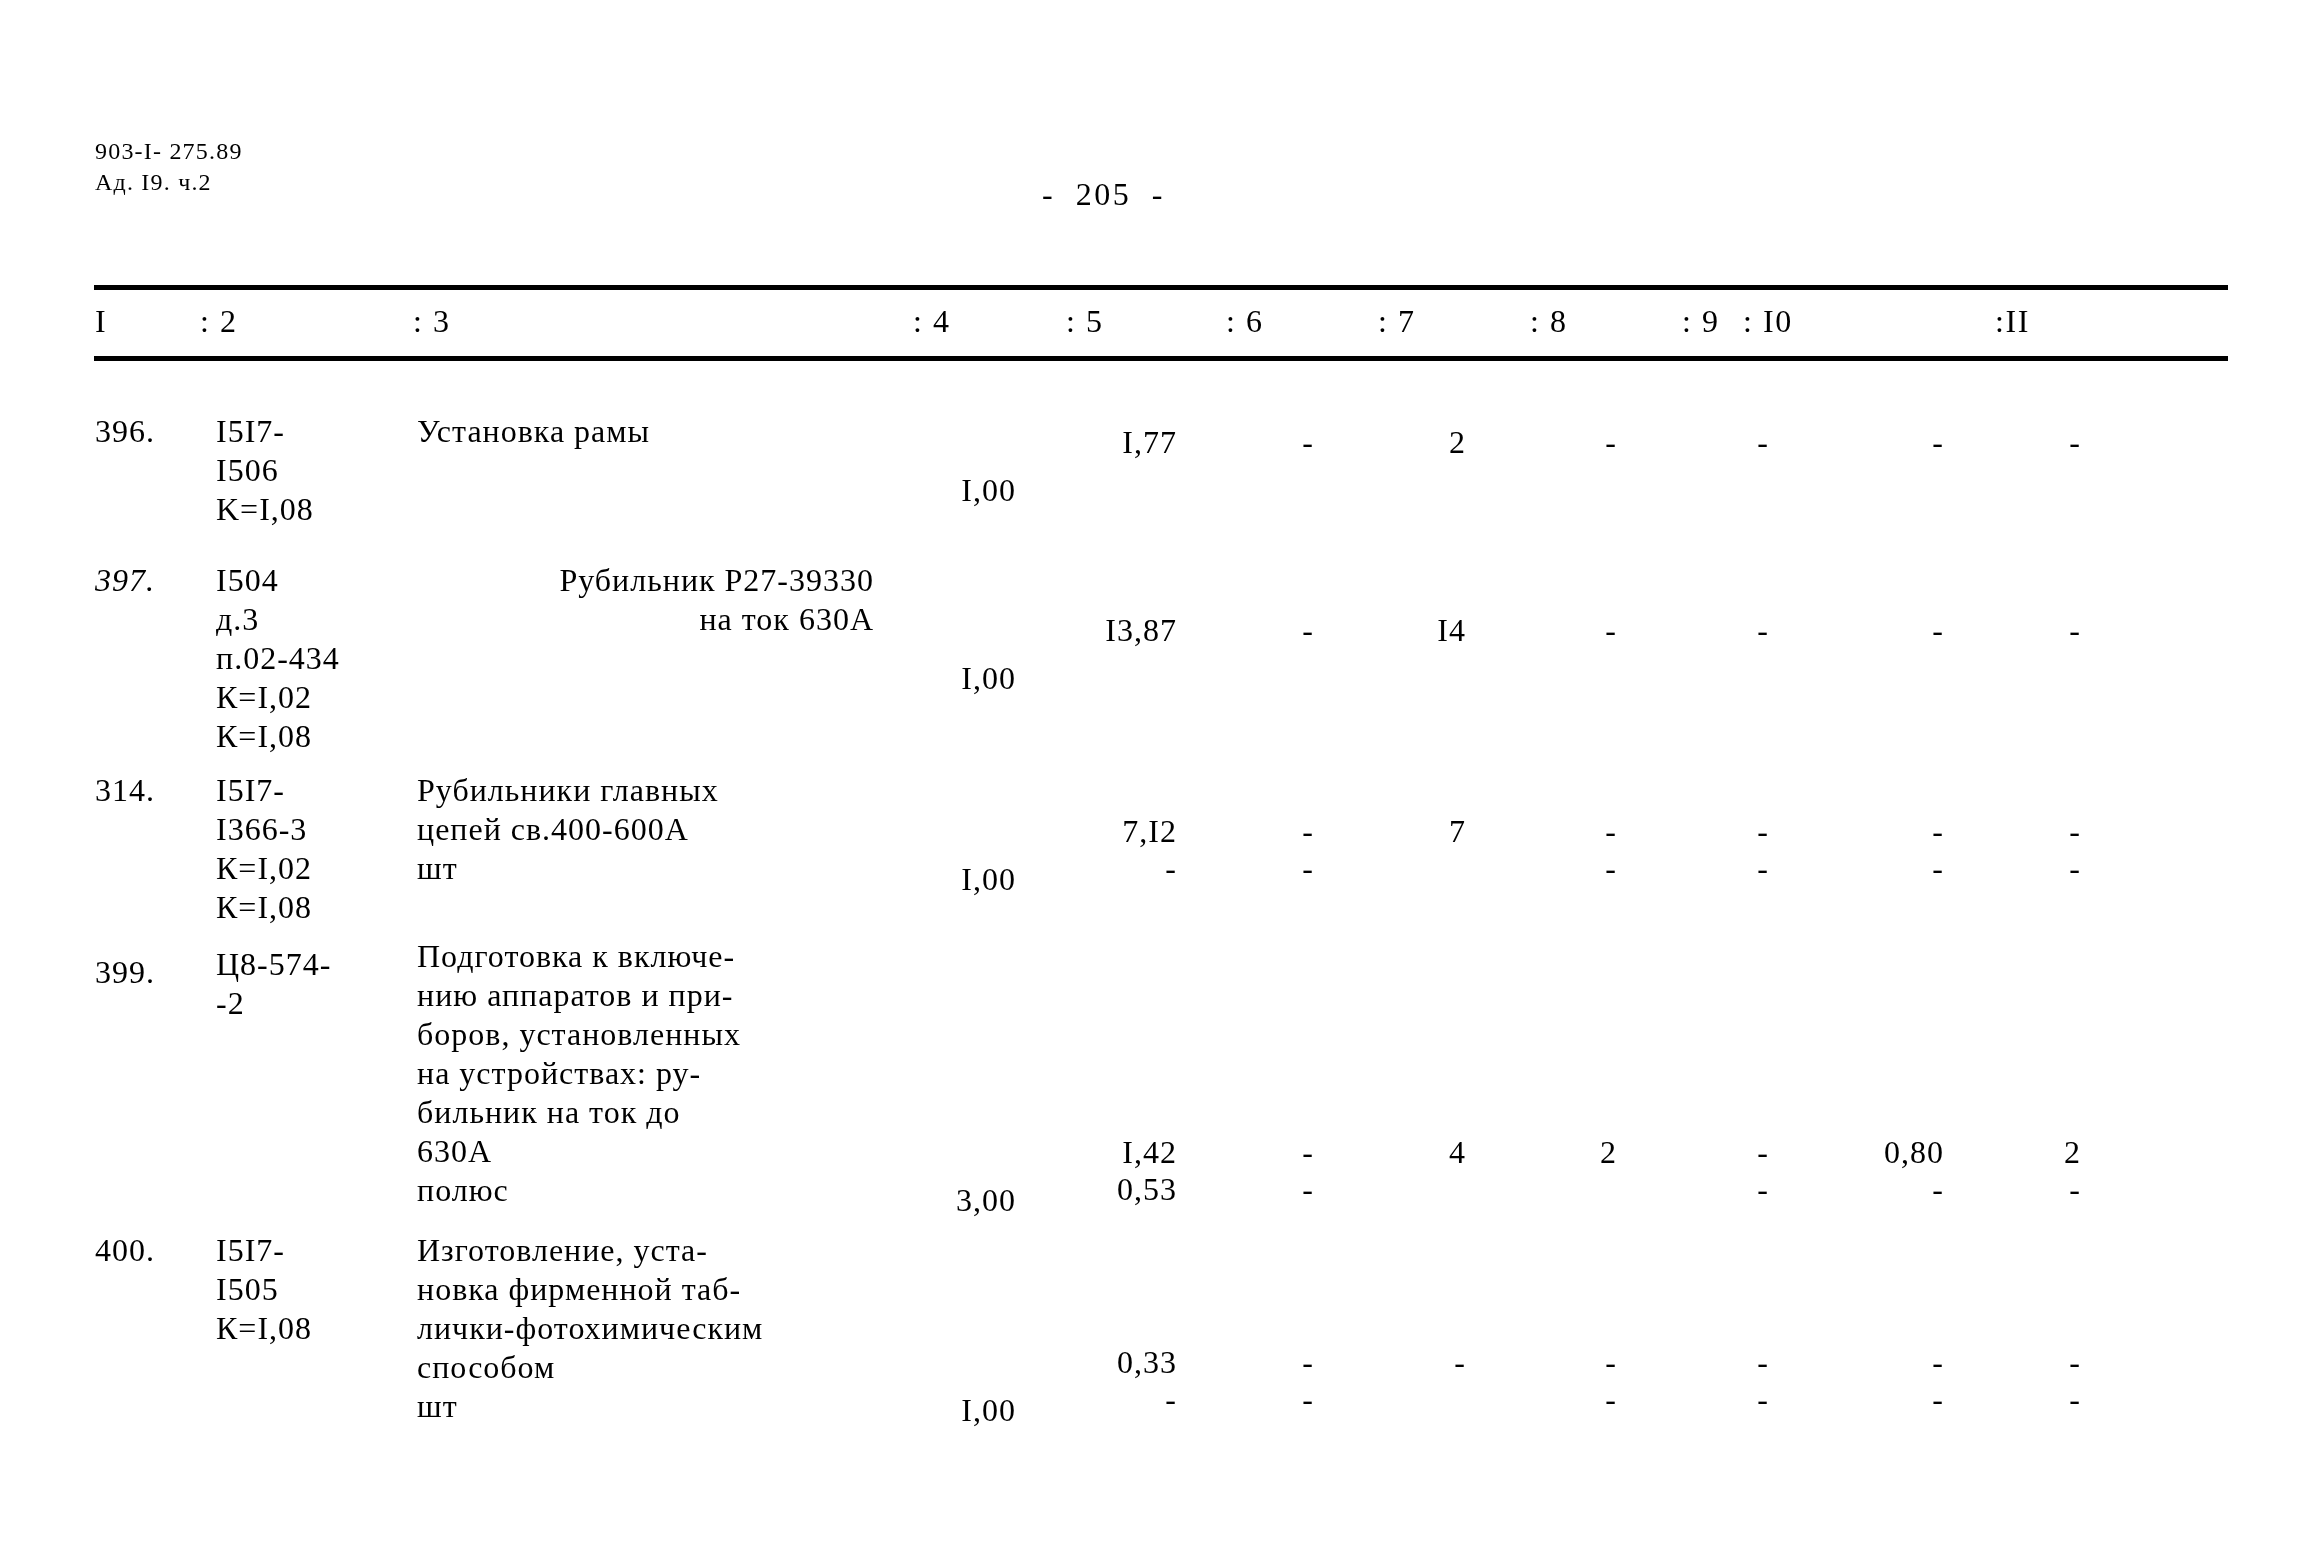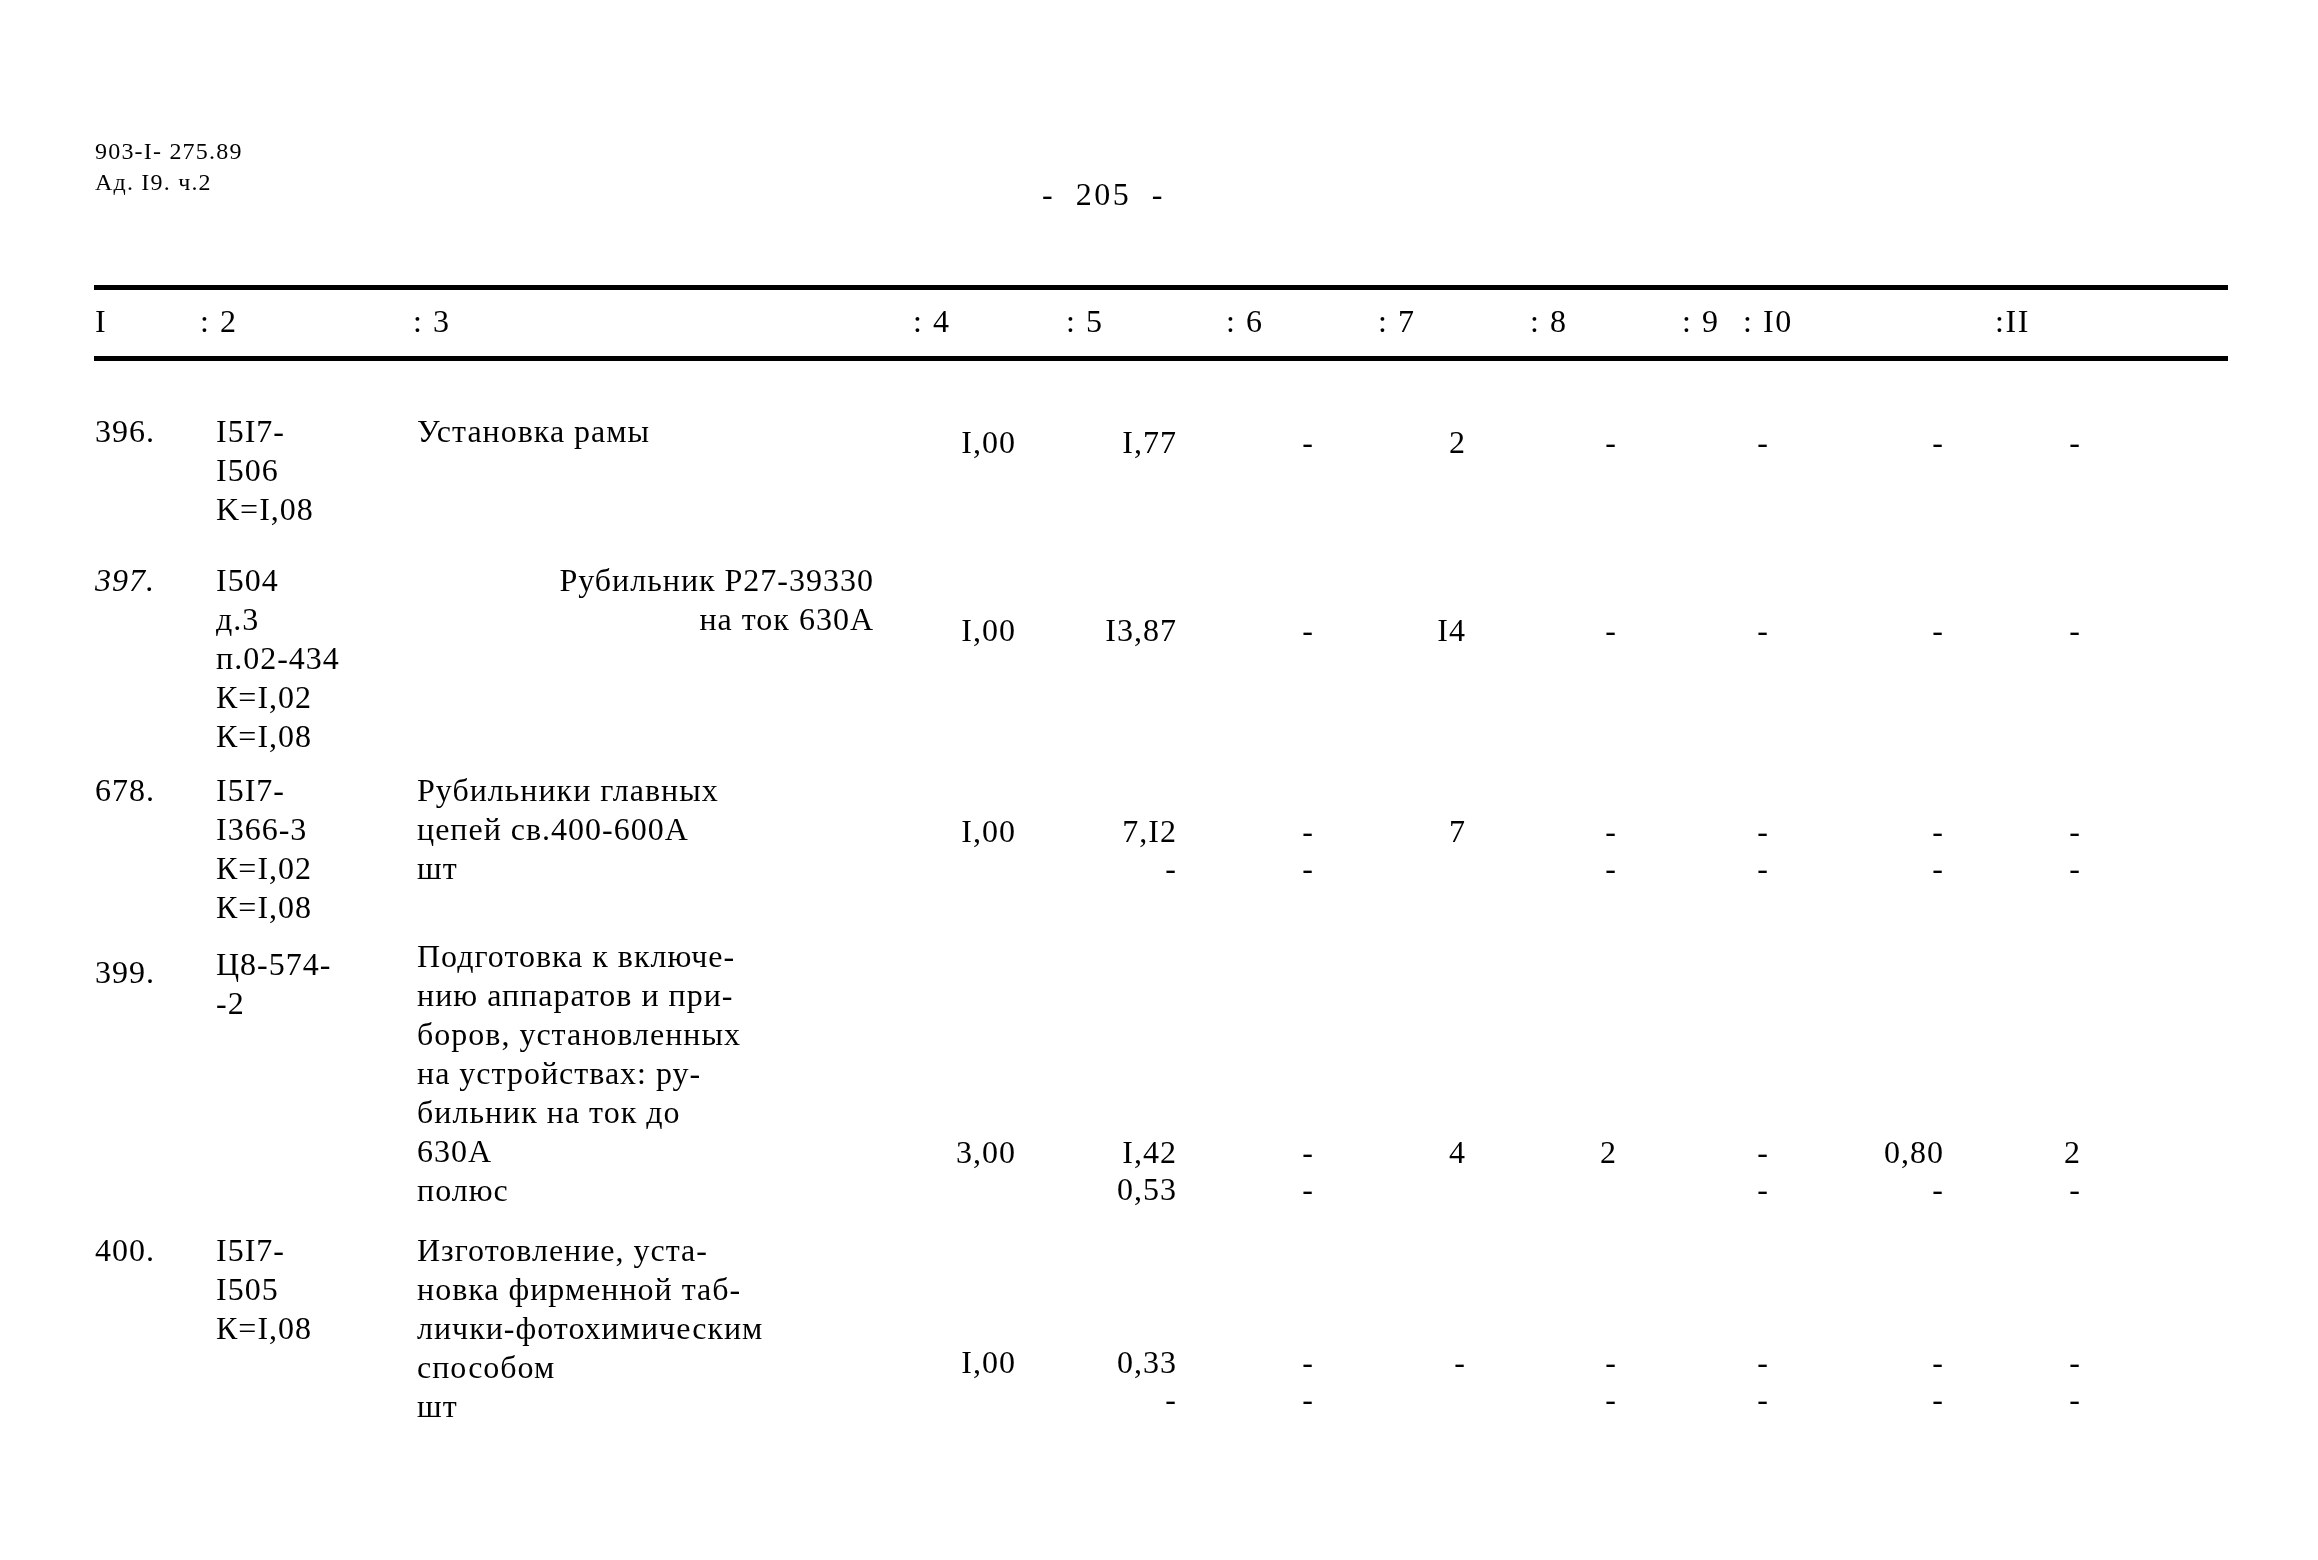--- a/index.html
+++ b/index.html
@@ -83,21 +83,21 @@
     font-size: 32px;
     letter-spacing: 1px;
     line-height: 1.22;
     white-space: pre;
   }
   .c-num   { left: 95px;  width: 120px; text-align: left; }
   .c-code  { left: 216px;  width: 200px; text-align: left; }
   .c-desc  { left: 417px;  width: 457px; text-align: left; }
 
   .c-val   { text-align: right; }
-  .v4  { left: 873px; width: 143px; }
+  .v4  { left: 873px; width: 143px; margin-top: 48px; }
   .v5  { left: 1034px; width: 143px; }
   .v6  { left: 1194px; width: 120px; }
   .v7  { left: 1346px; width: 120px; }
   .v8  { left: 1497px; width: 120px; }
   .v9  { left: 1649px; width: 120px; }
   .v10 { left: 1801px; width: 143px; }
   .v11 { left: 1961px; width: 120px; }
 
   .val-line2 {  }
 </style>
@@ -154,21 +154,21 @@
     </div>
     <div class="cell c-val v4" style="top: 611px;">I,00</div>
     <div class="cell c-val v5" style="top: 611px;">I3,87</div>
     <div class="cell c-val v6" style="top: 611px;">-</div>
     <div class="cell c-val v7" style="top: 611px;">I4</div>
     <div class="cell c-val v8" style="top: 611px;">-</div>
     <div class="cell c-val v9" style="top: 611px;">-</div>
     <div class="cell c-val v10" style="top: 611px;">-</div>
     <div class="cell c-val v11" style="top: 611px;">-</div>
     <div class="row" style="top: 771px;">
-      <div class="cell c-num" style="top: 0px;">678.</div>
+      <div class="cell c-num" style="top: 0px;">314.</div>
       <div class="cell c-code" style="top: 0px;">I5I7-
 I366-3
 К=I,02
 К=I,08</div>
       <div class="cell c-desc" style="top: 0px;">Рубильники главных
 цепей св.400-600А
 шт</div>
     </div>
     <div class="cell c-val v4" style="top: 812px;">I,00</div>
     <div class="cell c-val v5" style="top: 812px;">7,I2</div>

